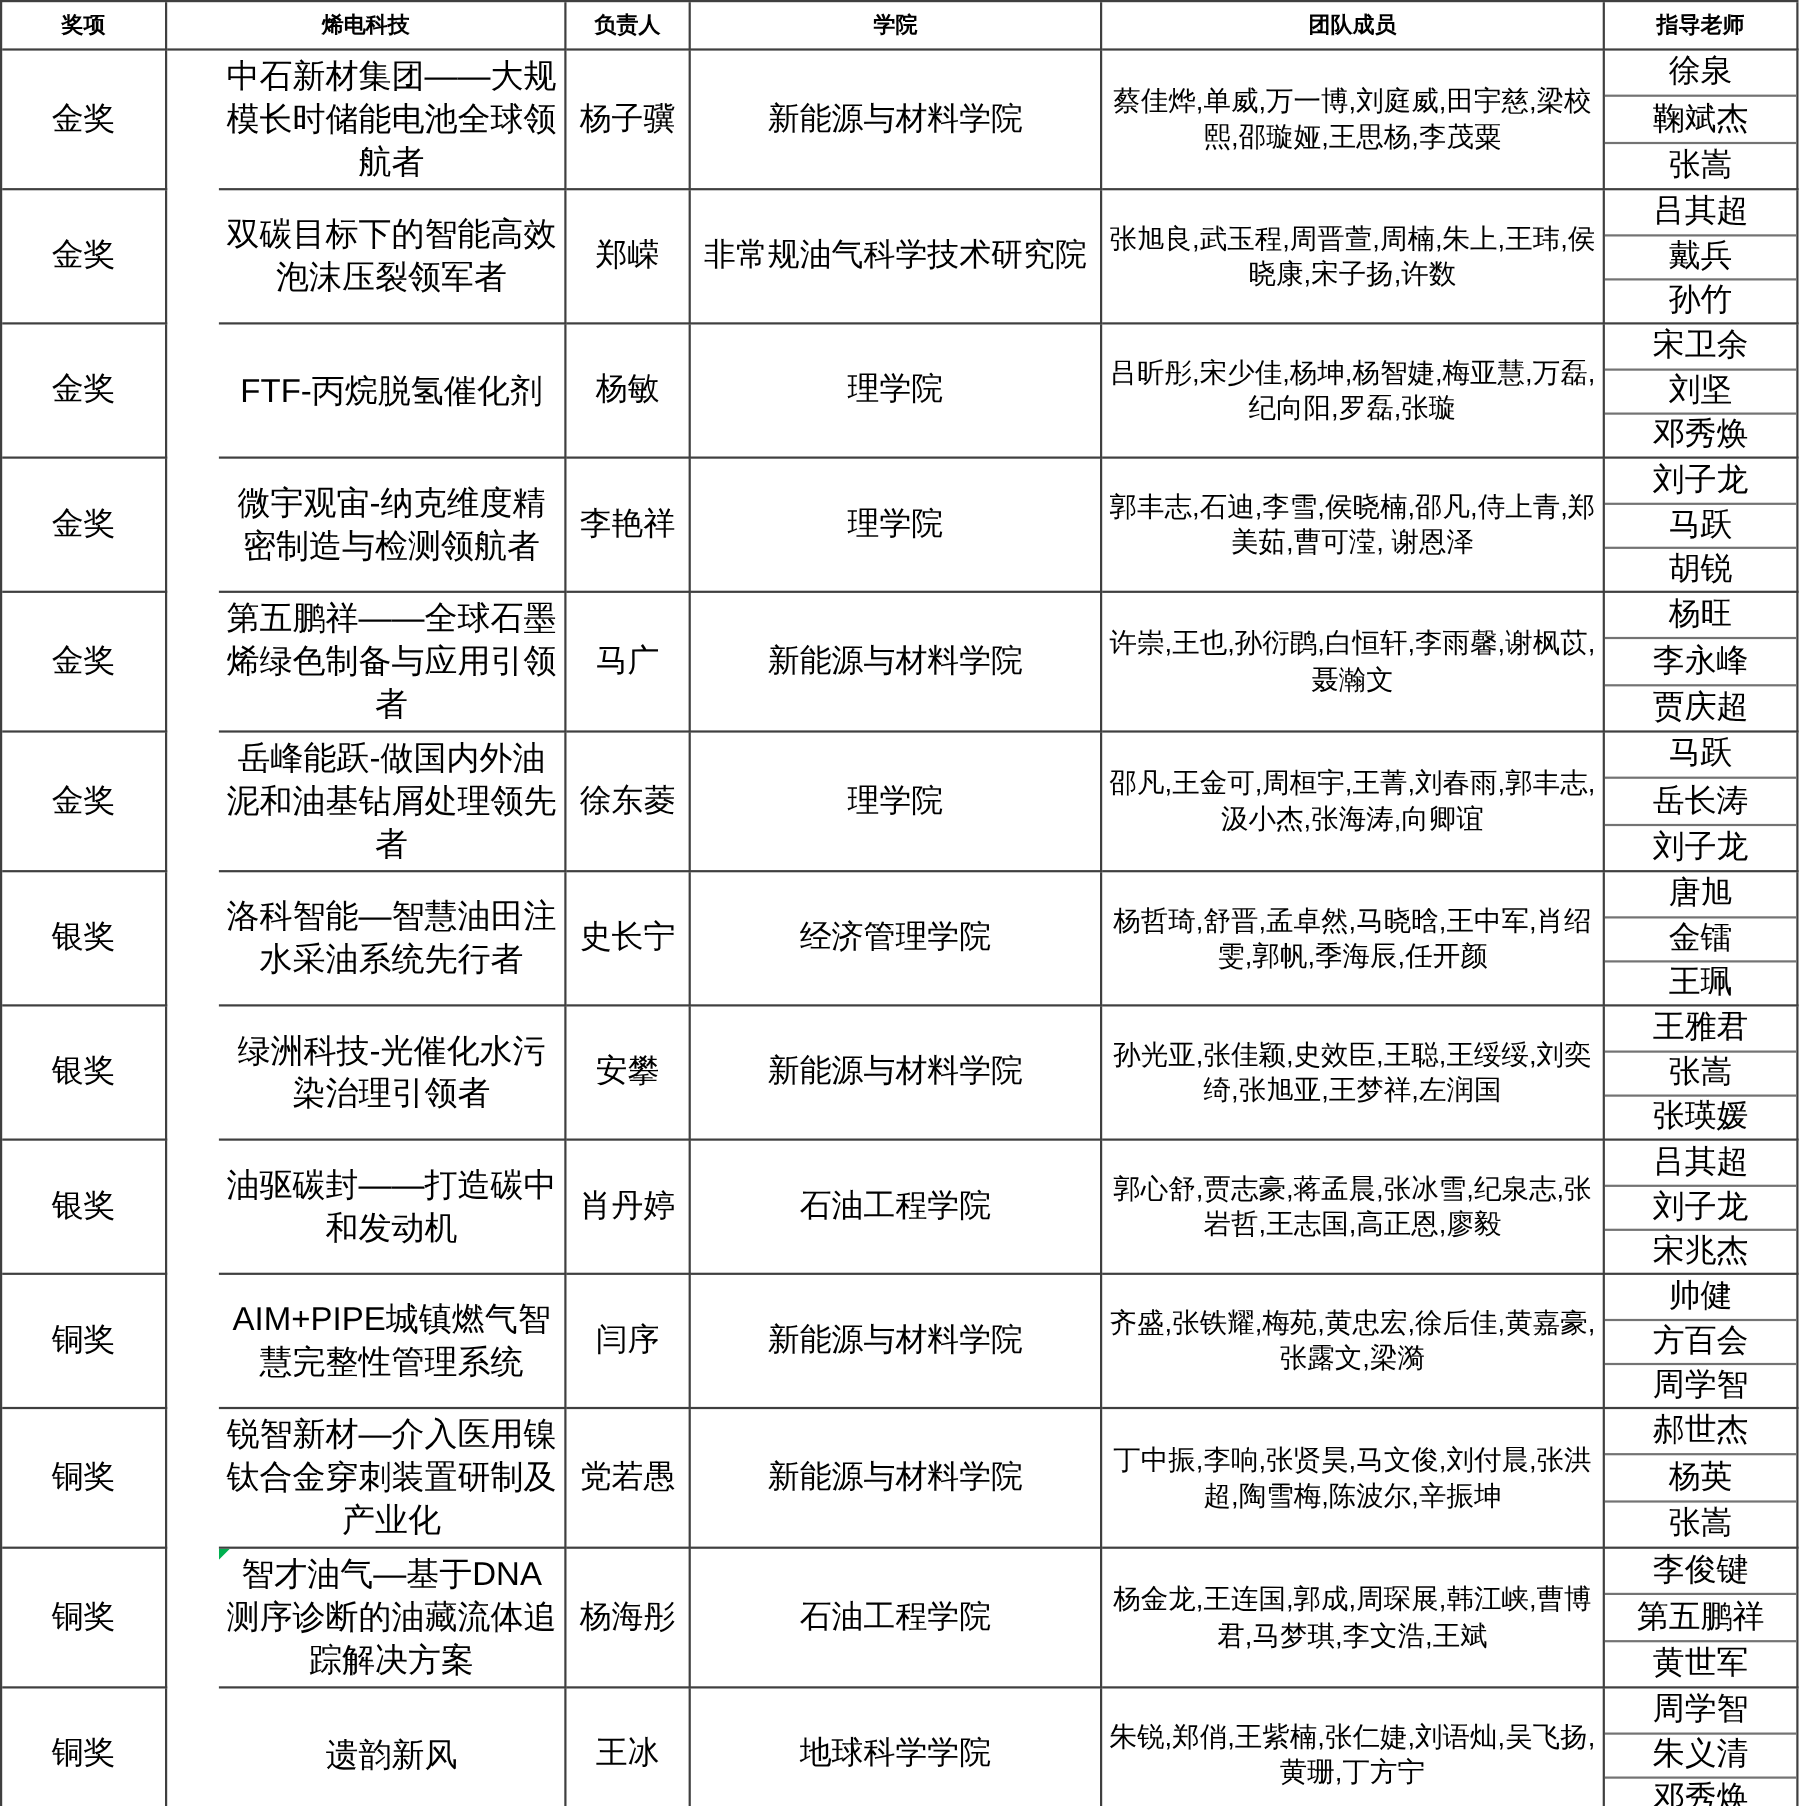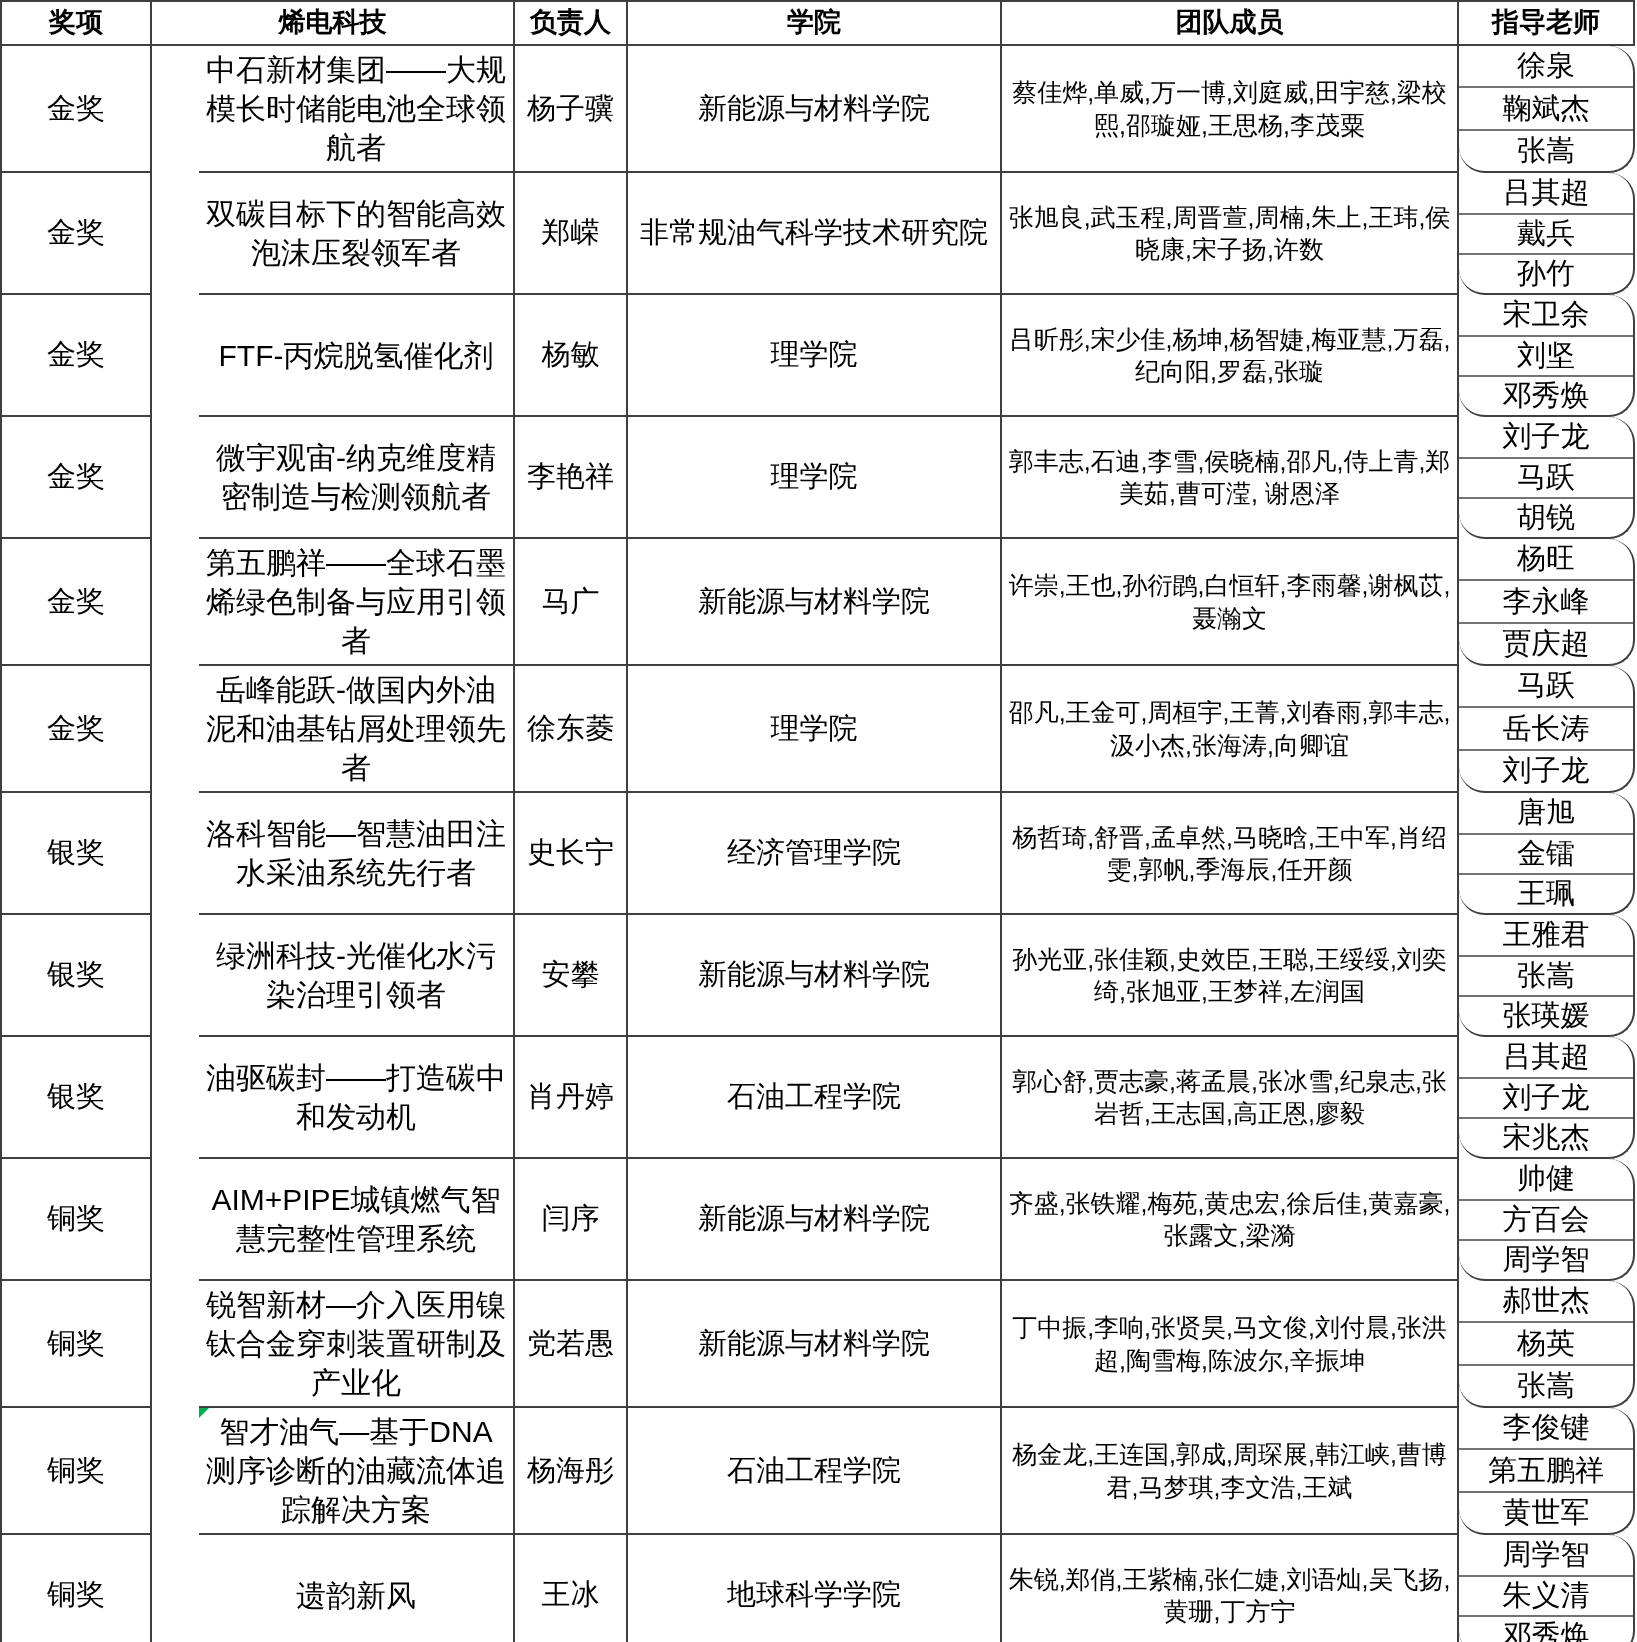--- a/index.html
+++ b/index.html
@@ -36,32 +36,31 @@
     padding: 4px 6px;
     box-sizing: border-box;
     font-size: 29px;
     line-height: 1.3;
     overflow: hidden;
     position: relative;
     word-break: break-all;
   }
   .hcell {
     font-weight: bold;
-    font-size: 27px;
+    font-size: 20px;
     padding: 2px 4px;
   }
   .project-cell { font-size: 30px; margin-left: 47px; }
   .members-cell { font-size: 25px; }
   .advisors-cell {
     padding: 0;
     display: flex;
     flex-direction: column;
     align-items: stretch;
     justify-content: stretch;
-    border-radius: 26px;
   }
   .advisor-sub {
     flex: 1 1 0;
     min-height: 40px;
     display: flex;
     align-items: center;
     justify-content: center;
     text-align: center;
     font-size: 29px;
     padding: 2px 4px;

